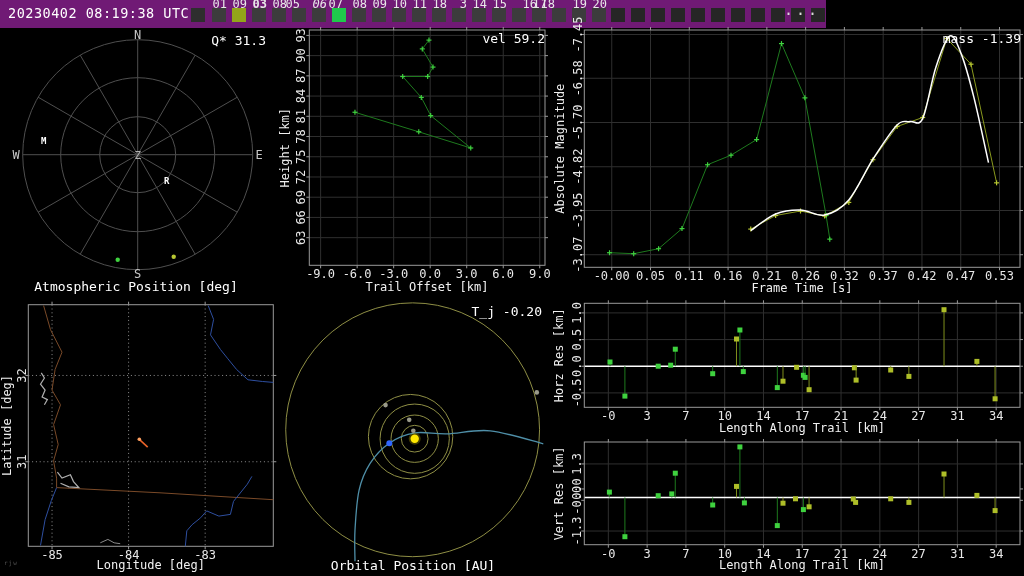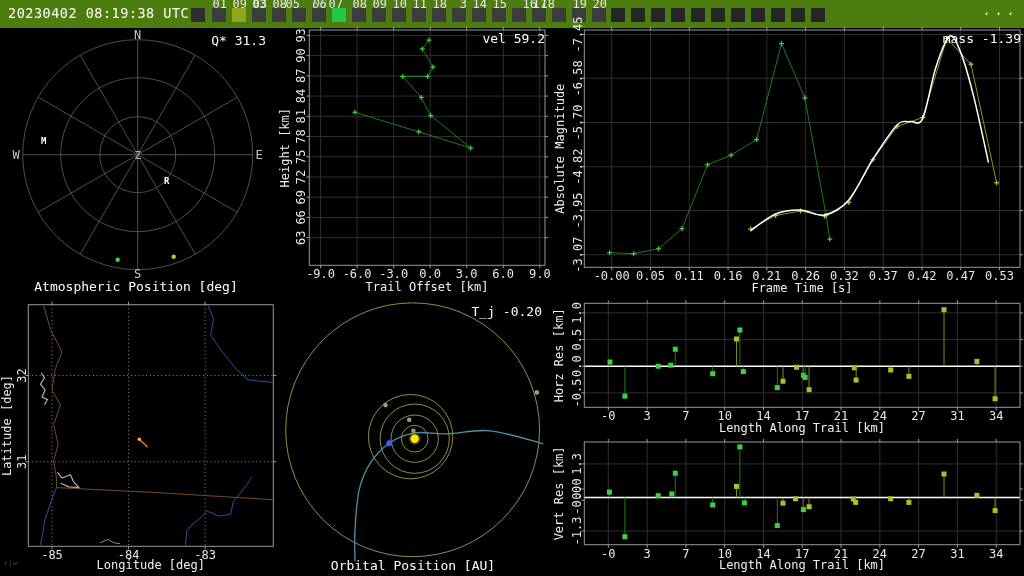--- a/index.html
+++ b/index.html
@@ -7,21 +7,21 @@
        font-family:"DejaVu Sans Mono",monospace;}
   .panel{position:absolute;}
   svg{overflow:visible;display:block;}
   svg text{font-family:"DejaVu Sans Mono",monospace;}
   .title{fill:#ffffff;font-size:13px;}
   .stat{fill:#ffffff;font-size:13px;}
   .axis-label{fill:#f0f0f0;font-size:12px;}
   .compass{fill:#c8c8c8;font-size:12px;}
   .zenith{fill:#b0b0b0;font-size:11px;}
   .station{fill:#ffffff;font-size:9px;font-weight:bold;}
-  #topbar{position:absolute;left:0;top:0;width:1024px;height:28px;background:#4d7c0f;}
+  #topbar{position:absolute;left:0;top:0;width:826px;height:28px;background:#701a75;}
   #timestamp{position:absolute;left:8px;top:5px;color:#fff;font-size:13.5px;letter-spacing:.5px;}
   .fbox{position:absolute;top:8px;width:14px;height:14px;}
   .flabel{position:absolute;top:0;width:15px;font-size:12px;color:#e8e8e8;text-align:right;line-height:9px;}
   #menu-dots{position:absolute;right:6px;top:1px;color:#dddddd;font-size:15px;letter-spacing:3px;}
   #watermark{position:absolute;left:4px;top:559px;color:#4f4f4f;font-size:6px;letter-spacing:1px;}
 </style>
 </head>
 <body>
 
 <div id="topbar">

